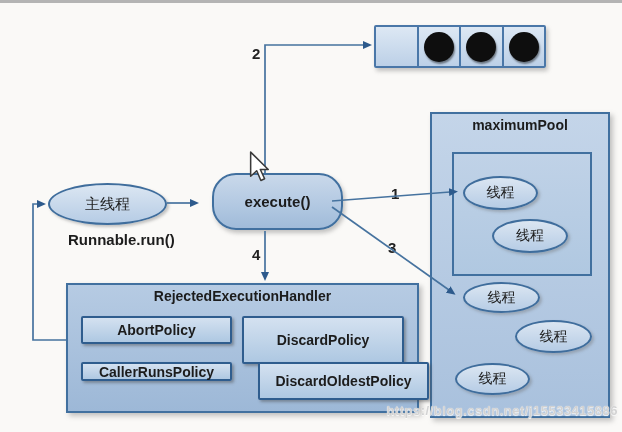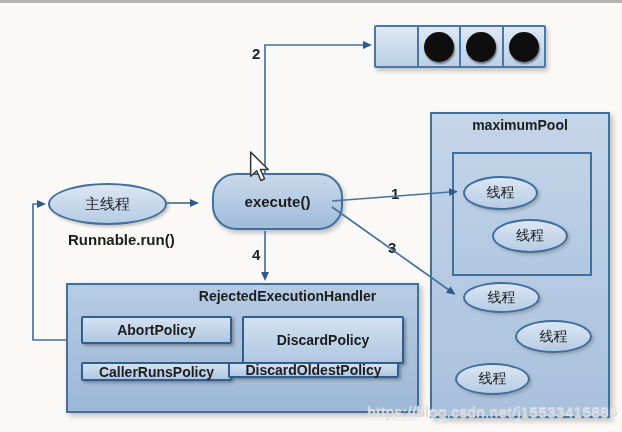--- a/index.html
+++ b/index.html
@@ -56,52 +56,52 @@
     z-index:2;
   }
   #core-pool-title{left:452px;top:156px;width:140px;text-align:center;font-size:14px;font-weight:700;z-index:3;}
 
   
   #handler-box{
     left:66px;top:283px;width:353px;height:130px;box-sizing:border-box;
     border:2px solid #41709f;background:linear-gradient(180deg,#b6cbe3 0%,#9db8d7 100%);
     box-shadow:3px 3px 5px rgba(110,110,110,.4);z-index:2;
   }
-  #handler-title{left:66px;top:288px;width:353px;text-align:center;font-size:14px;font-weight:700;z-index:3;margin-left:45px;}
+  #handler-title{left:66px;top:288px;width:353px;text-align:center;font-size:14px;font-weight:700;z-index:3;}
   .policy{
     box-sizing:border-box;border:2px solid #2f5d8e;border-radius:2px;
     background:linear-gradient(180deg,#d4e1f0 0%,#aec8e2 100%);
     display:flex;align-items:center;justify-content:center;
     box-shadow:2px 2px 3px rgba(70,70,70,.45);
     font-size:14px;font-weight:600;z-index:3;
   }
   #policy-abort{left:81px;top:316px;width:151px;height:28px;}
   #policy-discard{left:242px;top:316px;width:162px;height:48px;align-items:center;}
   #policy-caller-runs{left:81px;top:362px;width:151px;height:19px;}
-  #policy-discard-oldest{left:228px;top:362px;width:171px;height:16px;}
+  #policy-discard-oldest{left:258px;top:362px;width:171px;height:38px;}
 
   
   .edge-label{font-size:15px;font-weight:700;z-index:4;color:#222;}
   #label-2{left:252px;top:45px;}
   #label-1{left:391px;top:185px;}
   #label-3{left:388px;top:239px;}
   #label-4{left:252px;top:246px;}
 
   
   #lines{position:absolute;left:0;top:0;z-index:5;pointer-events:none;}
 
   
   #cursor{left:249px;top:151px;z-index:10;}
 
   
   #watermark{
-    right:4px;top:403px;z-index:20;font-size:15px;letter-spacing:.5px;
+    right:4px;top:403px;z-index:20;font-size:13px;letter-spacing:.5px;
     color:rgba(208,208,208,.95);
     text-shadow:0 0 1px #ffffff,0 1px 1px rgba(255,255,255,.85);
-    font-weight:400;
+    font-weight:700;
   }
 </style>
 </head>
 <body>
 
 <div id="canvas">
   <div id="top-strip"></div>
 
   <div id="queue" class="abs">
     <div class="queue-cell"></div>

